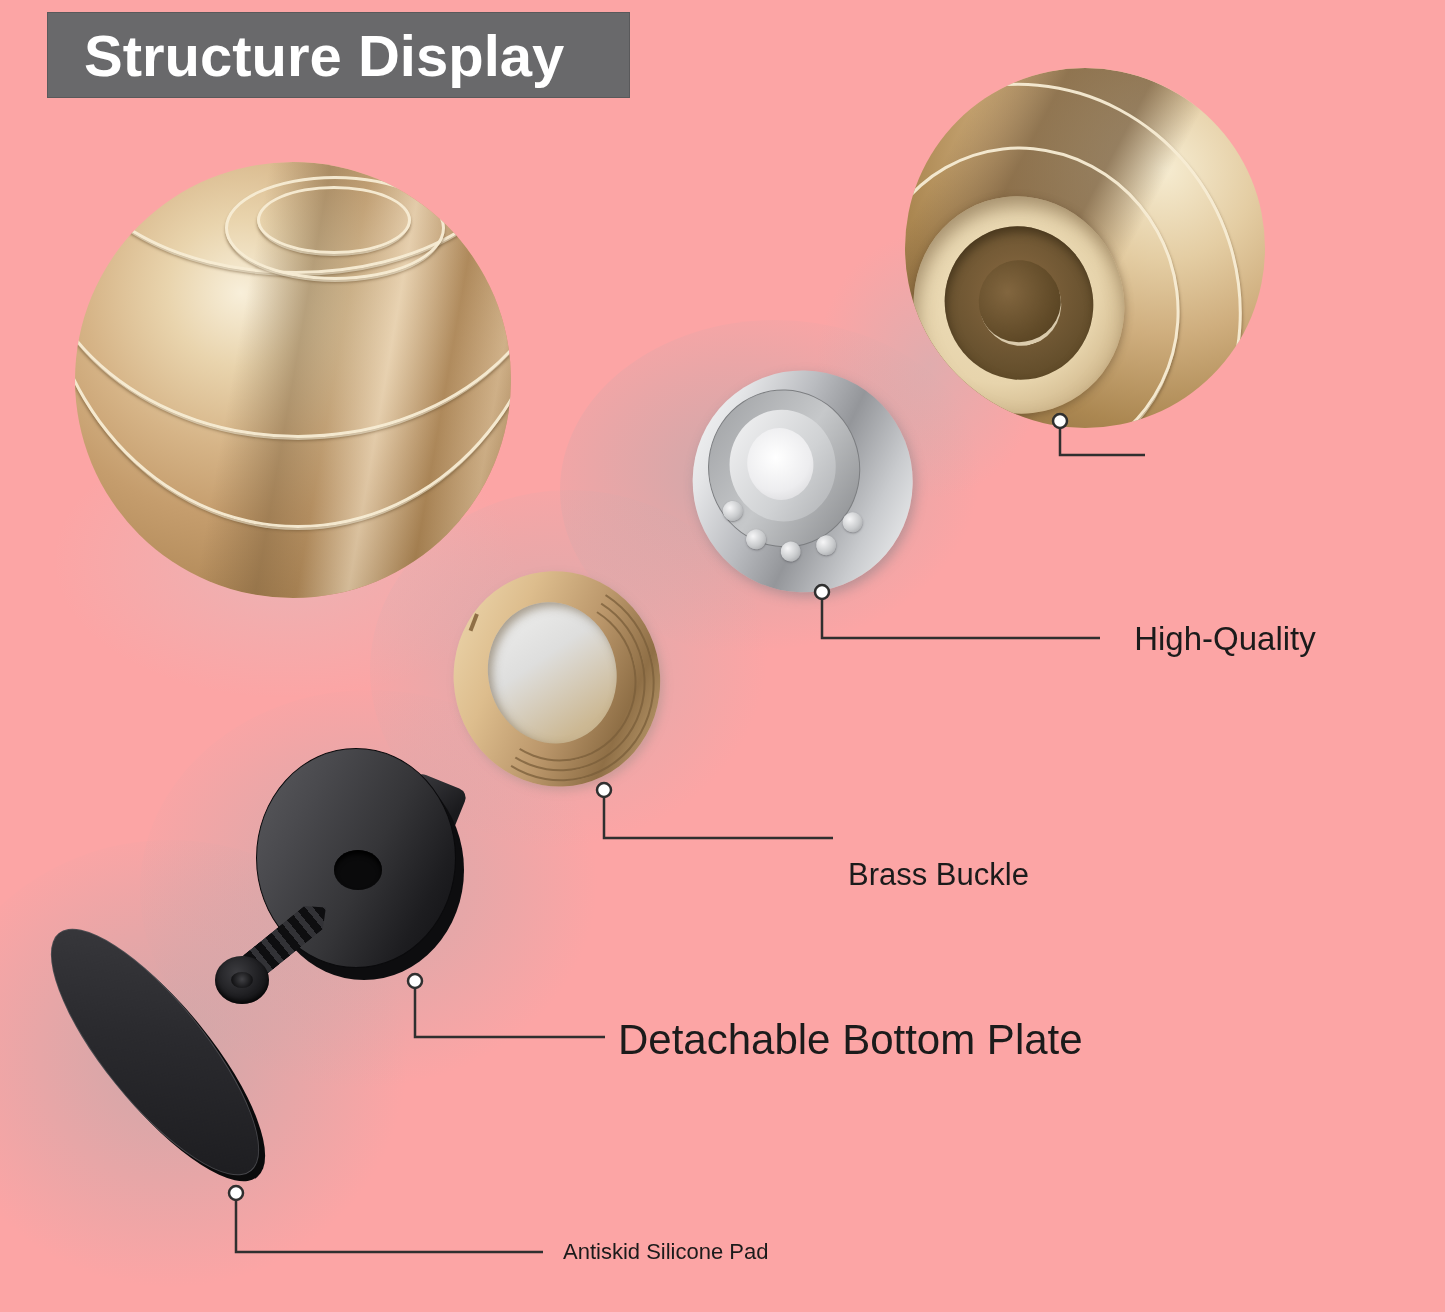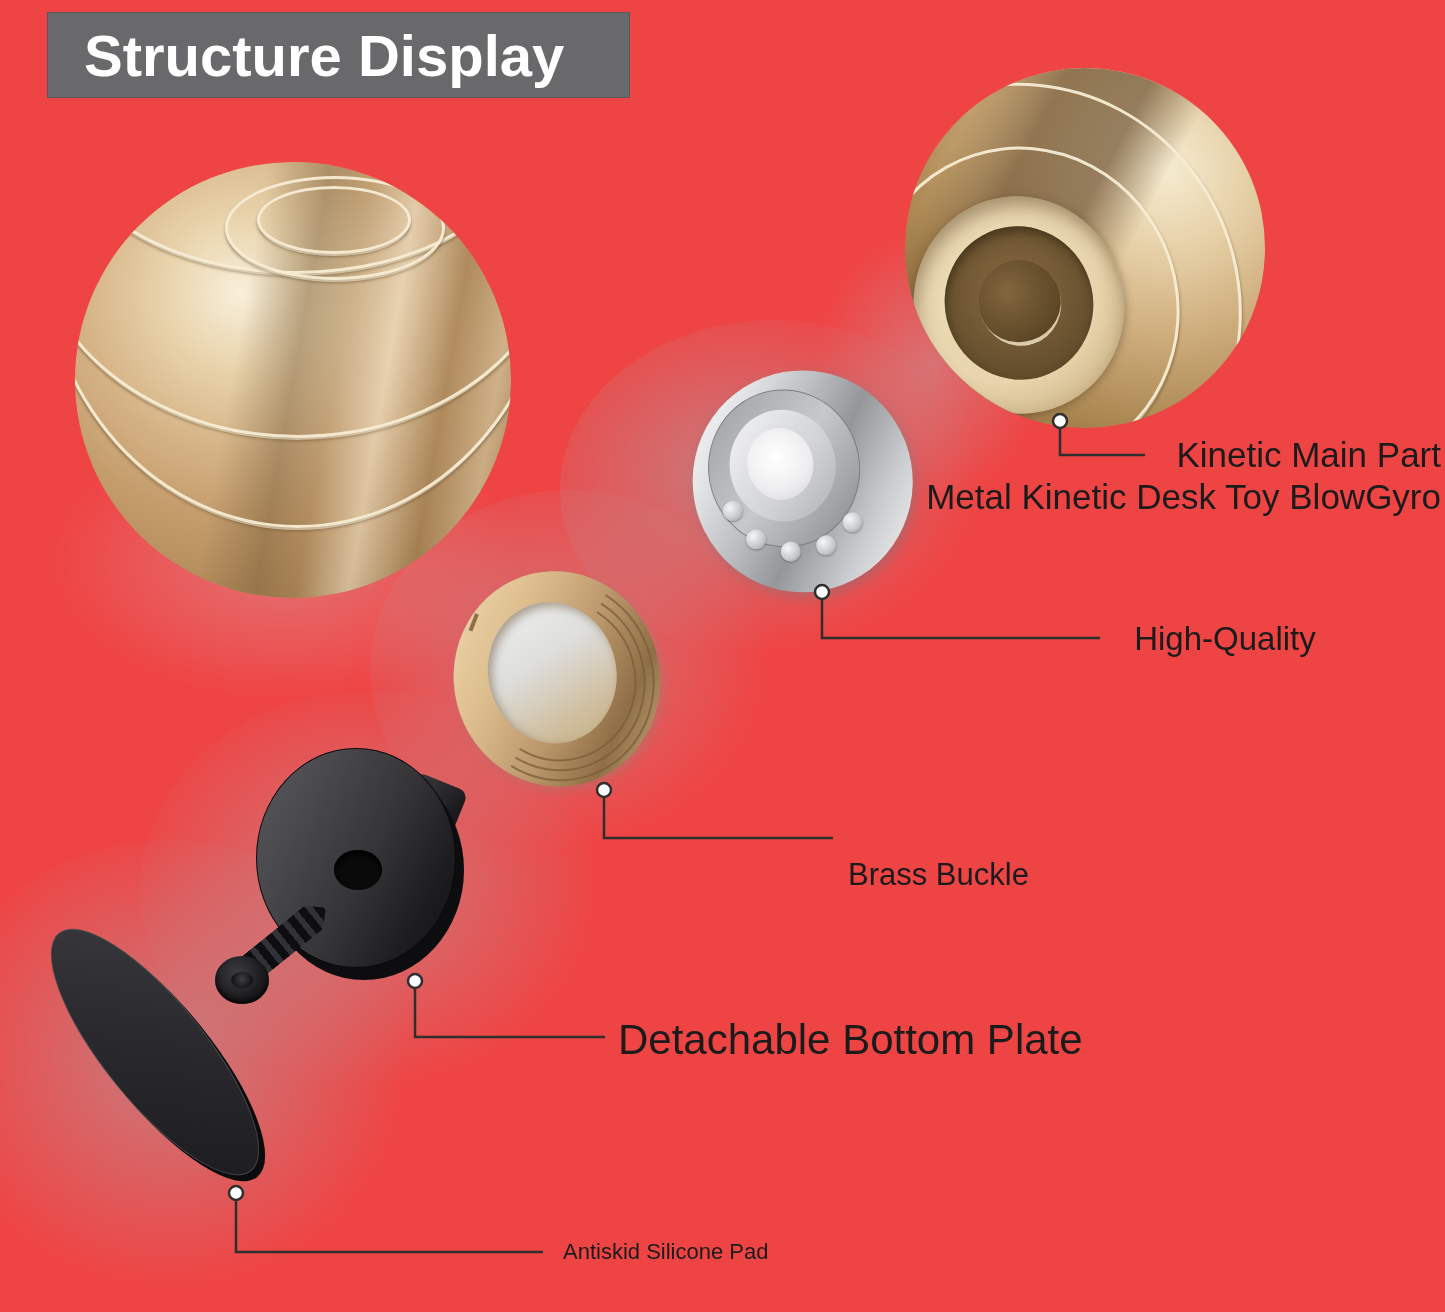--- a/index.html
+++ b/index.html
@@ -1,17 +1,17 @@
 <!DOCTYPE html>
 <html><head>
 <meta charset="utf-8">
 <style>
   html,body{margin:0;padding:0;background:#ffffff;}
   .canvas{
-    position:relative;width:1445px;height:1312px;overflow:hidden;background:#ef4444;
+    position:relative;width:1445px;height:1312px;overflow:hidden;background:#fca5a5;
     font-family:"Liberation Sans", sans-serif;
   }
   .abs{position:absolute;}
   .ellipse{position:absolute;border-radius:50%;}
 
   
   .blob{position:absolute;border-radius:50%;pointer-events:none;}
   .blob-bearing{left:560px;top:320px;width:430px;height:340px;
     background:radial-gradient(ellipse at 42% 45%, rgba(168,170,174,.55), rgba(168,170,174,0) 68%);}
   .blob-buckle{left:370px;top:490px;width:400px;height:360px;
@@ -203,24 +203,20 @@
     <circle cx="822" cy="592" r="7" fill="#ffffff"></circle>
     <polyline points="822,599 822,638 1100,638"></polyline>
     <circle cx="604" cy="790" r="7" fill="#ffffff"></circle>
     <polyline points="604,797 604,838 833,838"></polyline>
     <circle cx="415" cy="981" r="7" fill="#ffffff"></circle>
     <polyline points="415,988 415,1037 605,1037"></polyline>
     <circle cx="236" cy="1193" r="7" fill="#ffffff"></circle>
     <polyline points="236,1200 236,1252 543,1252"></polyline>
   </svg>
 
-  <div class="label lbl-kinetic">
-    <div>Kinetic Main Part</div>
-    <div>Metal Kinetic Desk Toy BlowGyro</div>
-  </div>
   <div class="label lbl-bearing">
     <div>High-Quality</div>
   </div>
   <div class="label lbl-buckle">
     <div>Brass Buckle</div>
   </div>
   <div class="label lbl-plate">
     <div>Detachable Bottom Plate</div>
   </div>
   <div class="label lbl-pad">

